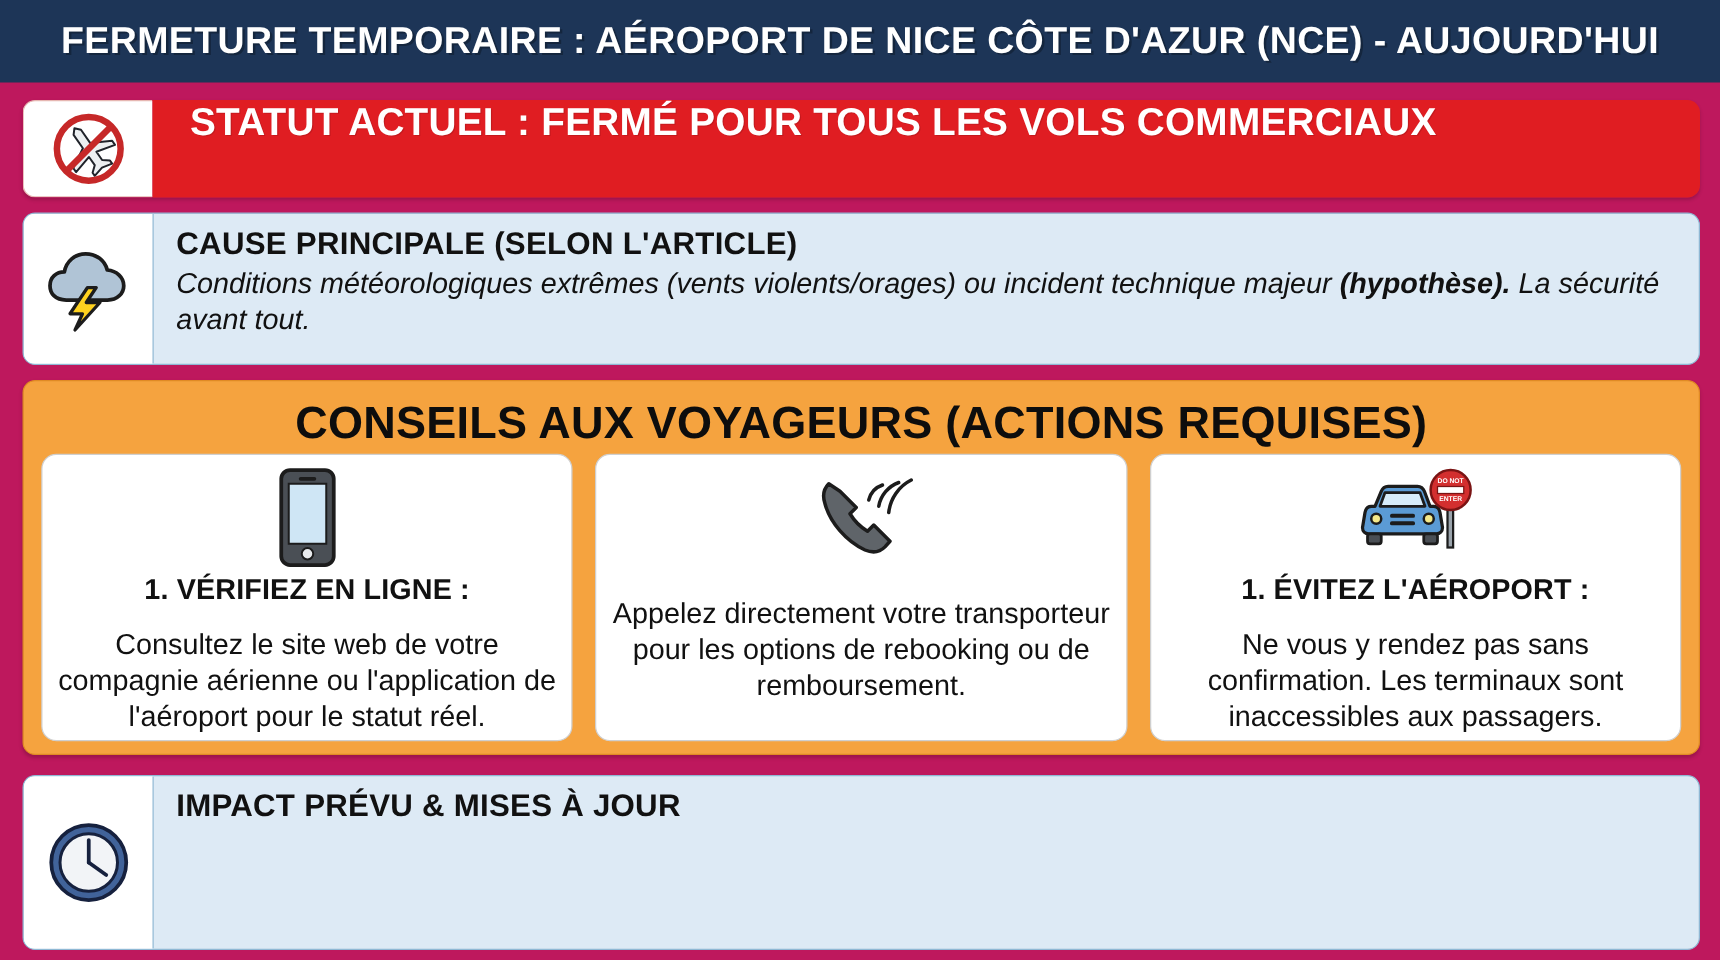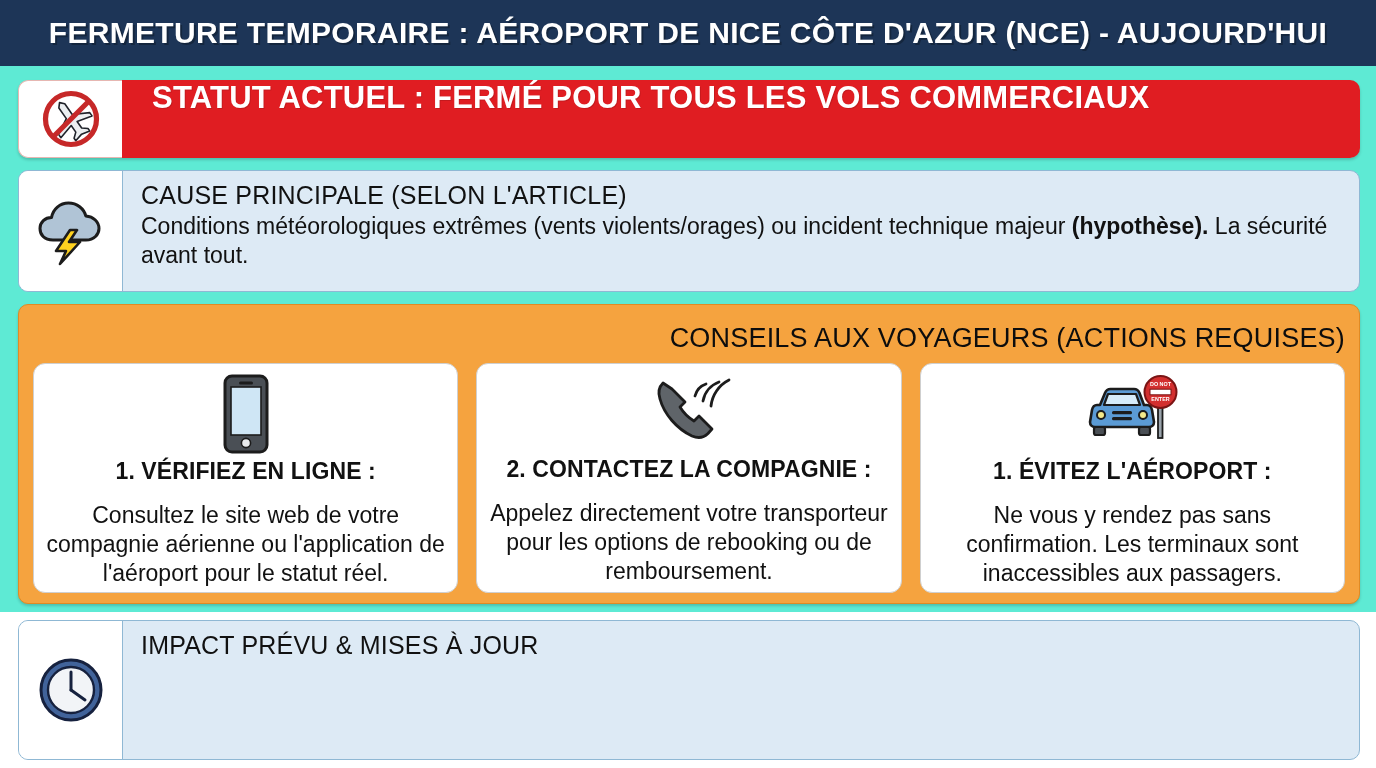--- a/index.html
+++ b/index.html
@@ -2,21 +2,21 @@
 <html><head>
 <meta charset="utf-8">
 <style>
   * { box-sizing: border-box; margin: 0; padding: 0; }
   html, body {
     width: 1376px; height: 768px;
     background: #ffffff;
     font-family: "Liberation Sans", sans-serif;
     overflow: hidden;
   }
-  .page { position: relative; width: 1376px; height: 612px; background: #5eead4; }
+  .page { position: relative; width: 1376px; height: 768px; background: #be185d; }
 
   
   .header {
     position: absolute; left: 0; top: 0; width: 1376px; height: 66px;
     background: #1d3557;
     display: flex; align-items: center; justify-content: center;
   }
   .header-title {
     color: #ffffff;
     font-size: 30px;
@@ -64,40 +64,40 @@
     overflow: hidden;
   }
   .info-icon-box {
     width: 104px; flex: 0 0 104px;
     background: #ffffff;
     border-right: 1.5px solid #8fb8d4;
     display: flex; align-items: center; justify-content: center;
   }
   .info-body { flex: 1 1 auto; padding: 10px 14px 10px 18px; }
   .info-title {
-    font-size: 25px; font-weight: normal; color: #111;
+    font-size: 25px; font-weight: bold; color: #111;
     letter-spacing: 0.2px; margin-bottom: 2px;
   }
-  .info-text { font-size: 23px; color: #111; line-height: 1.27; }
+  .info-text { font-size: 23px; color: #111; line-height: 1.27; font-style: italic; }
   .info-text b { font-weight: bold; }
 
   #cause-box  { left: 18px; top: 170px; width: 1342px; height: 122px; }
   #impact-box { left: 18px; top: 620px; width: 1342px; height: 140px; }
 
   
   .advice-panel {
     position: absolute; left: 18px; top: 304px; width: 1342px; height: 300px;
     background: #f5a33f;
     border: 1px solid #e08a24;
     border-radius: 10px;
     box-shadow: 0 2px 3px rgba(0,0,0,0.18);
     padding: 8px 14px 14px 14px;
   }
   .advice-heading {
-    text-align: right; font-size: 27px; font-weight: normal; color: #0d0d0d;
+    text-align: center; font-size: 36px; font-weight: bold; color: #0d0d0d;
     letter-spacing: 0.2px; line-height: 50px; height: 50px;
   }
   .advice-cards { display: flex; gap: 18px; height: 230px; }
   .advice-card {
     flex: 1 1 0; background: #fff;
     border: 1px solid #cfcfcf; border-radius: 12px;
     display: flex; flex-direction: column; align-items: center;
     padding: 10px 8px 6px 8px;
   }
   .card-icon { height: 86px; display: flex; align-items: center; justify-content: center; }
@@ -177,21 +177,20 @@
         <div class="card-icon">
           <span>
             <svg width="84" height="78" viewBox="0 0 84 78">
               <path d="M16,9 C12,13 11,19 13,25 C17,40 30,55 45,62 C51,64.5 57,63.5 61,59.5 L65,55 L52,42 L47,47 C42,44 36,38 33,33 L38,28 L25,15 Z" fill="#5f6469" stroke="#1c1c1c" stroke-width="2.8" stroke-linejoin="round"></path>
               <path d="M48,22 A17,17 0 0 1 59,10" fill="none" stroke="#1c1c1c" stroke-width="2.8" stroke-linecap="round"></path>
               <path d="M56,27 A25,25 0 0 1 72,8" fill="none" stroke="#1c1c1c" stroke-width="2.8" stroke-linecap="round"></path>
               <path d="M64,32 A33,33 0 0 1 82,6" fill="none" stroke="#1c1c1c" stroke-width="2.8" stroke-linecap="round"></path>
             </svg>
           </span>
         </div>
-        <div class="card-title">2. CONTACTEZ LA COMPAGNIE :</div>
         <div class="card-text">Appelez directement votre transporteur pour les options de rebooking ou de remboursement.</div>
       </div>
 
       <div class="advice-card">
         <div class="card-icon">
           <span>
             <svg width="100" height="80" viewBox="0 0 100 80">
 
               <path d="M8,48 L10,36 C10.6,33 12.5,31 15,31 L18,31 L23,19 C24,16.5 26,15 28.5,15 L52,15 C54.5,15 56.5,16.5 57.5,19 L62,31 L65,31 C67.5,31 69.4,33 70,36 L72,48 C72,51 70,53 67,53 L13,53 C10,53 8,51 8,48 Z" fill="#5b9bd5" stroke="#1c1c1c" stroke-width="2.6" stroke-linejoin="round"></path>
               <path d="M26,20 L54,20 L58,31 L22,31 Z" fill="#d6ecfa" stroke="#1c1c1c" stroke-width="2.2" stroke-linejoin="round"></path>

